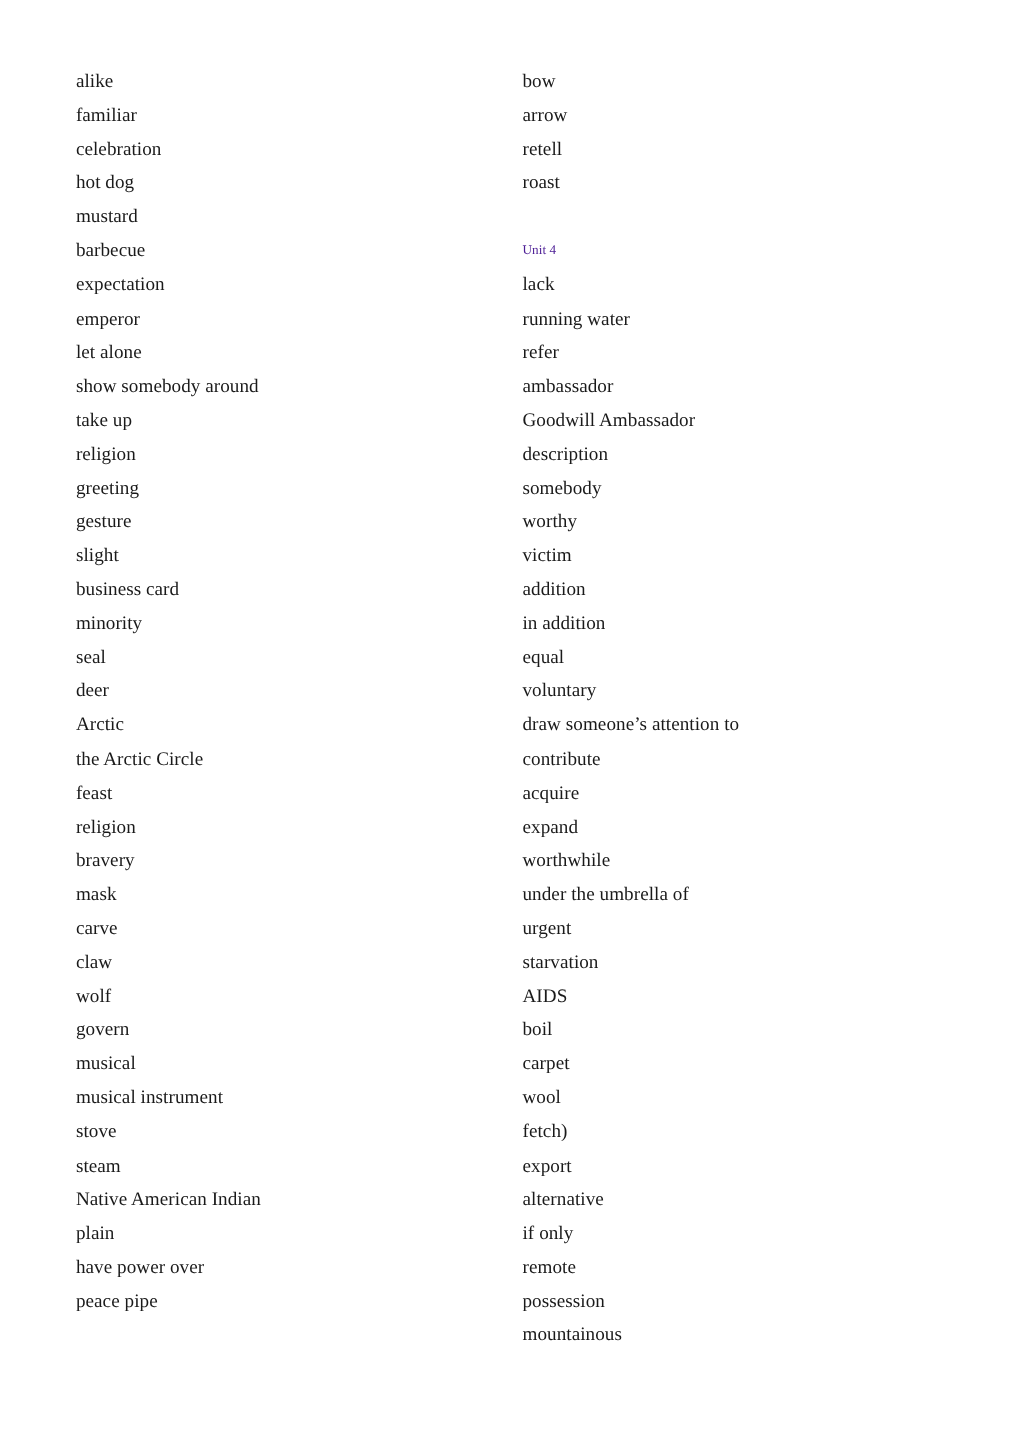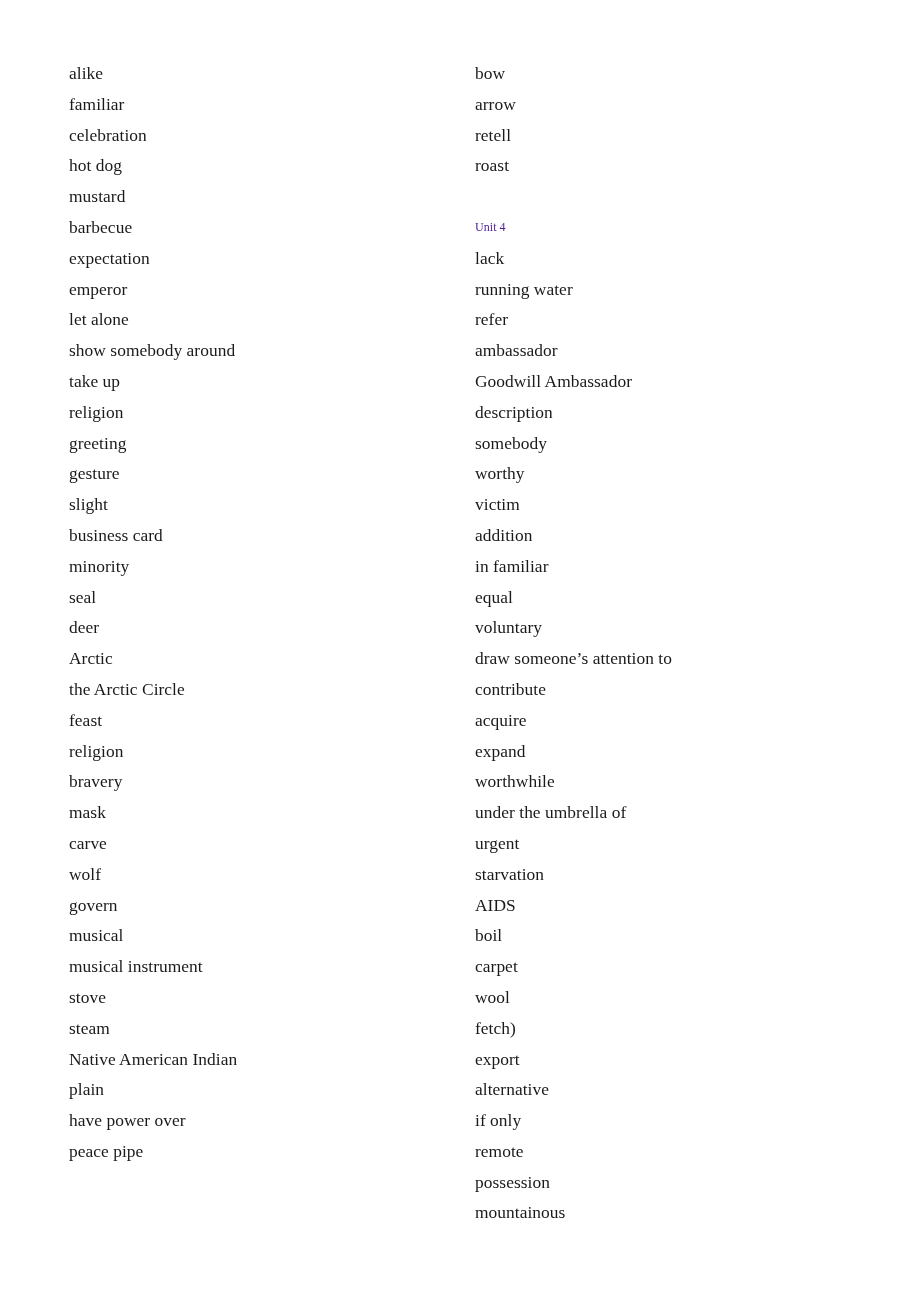--- a/index.html
+++ b/index.html
@@ -88,20 +88,21 @@
         <div class="word-line">minority</div>
         <div class="word-line">seal</div>
         <div class="word-line">deer</div>
         <div class="word-line">Arctic</div>
         <div class="word-line">the Arctic Circle</div>
         <div class="word-line">feast</div>
         <div class="word-line">religion</div>
         <div class="word-line">bravery</div>
         <div class="word-line">mask</div>
         <div class="word-line">carve</div>
+        <div class="word-line">claw</div>
         <div class="word-line">wolf</div>
         <div class="word-line">govern</div>
         <div class="word-line">musical</div>
         <div class="word-line">musical instrument</div>
         <div class="word-line">stove</div>
         <div class="word-line">steam</div>
         <div class="word-line">Native American Indian</div>
         <div class="word-line">plain</div>
         <div class="word-line">have power over</div>
         <div class="word-line">peace pipe</div>
@@ -117,21 +118,21 @@
         <div class="word-line">lack</div>
         <div class="word-line">running water</div>
         <div class="word-line">refer</div>
         <div class="word-line">ambassador</div>
         <div class="word-line">Goodwill Ambassador</div>
         <div class="word-line">description</div>
         <div class="word-line">somebody</div>
         <div class="word-line">worthy</div>
         <div class="word-line">victim</div>
         <div class="word-line">addition</div>
-        <div class="word-line">in familiar</div>
+        <div class="word-line">in addition</div>
         <div class="word-line">equal</div>
         <div class="word-line">voluntary</div>
         <div class="word-line">draw someone’s attention to</div>
         <div class="word-line">contribute</div>
         <div class="word-line">acquire</div>
         <div class="word-line">expand</div>
         <div class="word-line">worthwhile</div>
         <div class="word-line">under the umbrella of</div>
         <div class="word-line">urgent</div>
         <div class="word-line">starvation</div>

